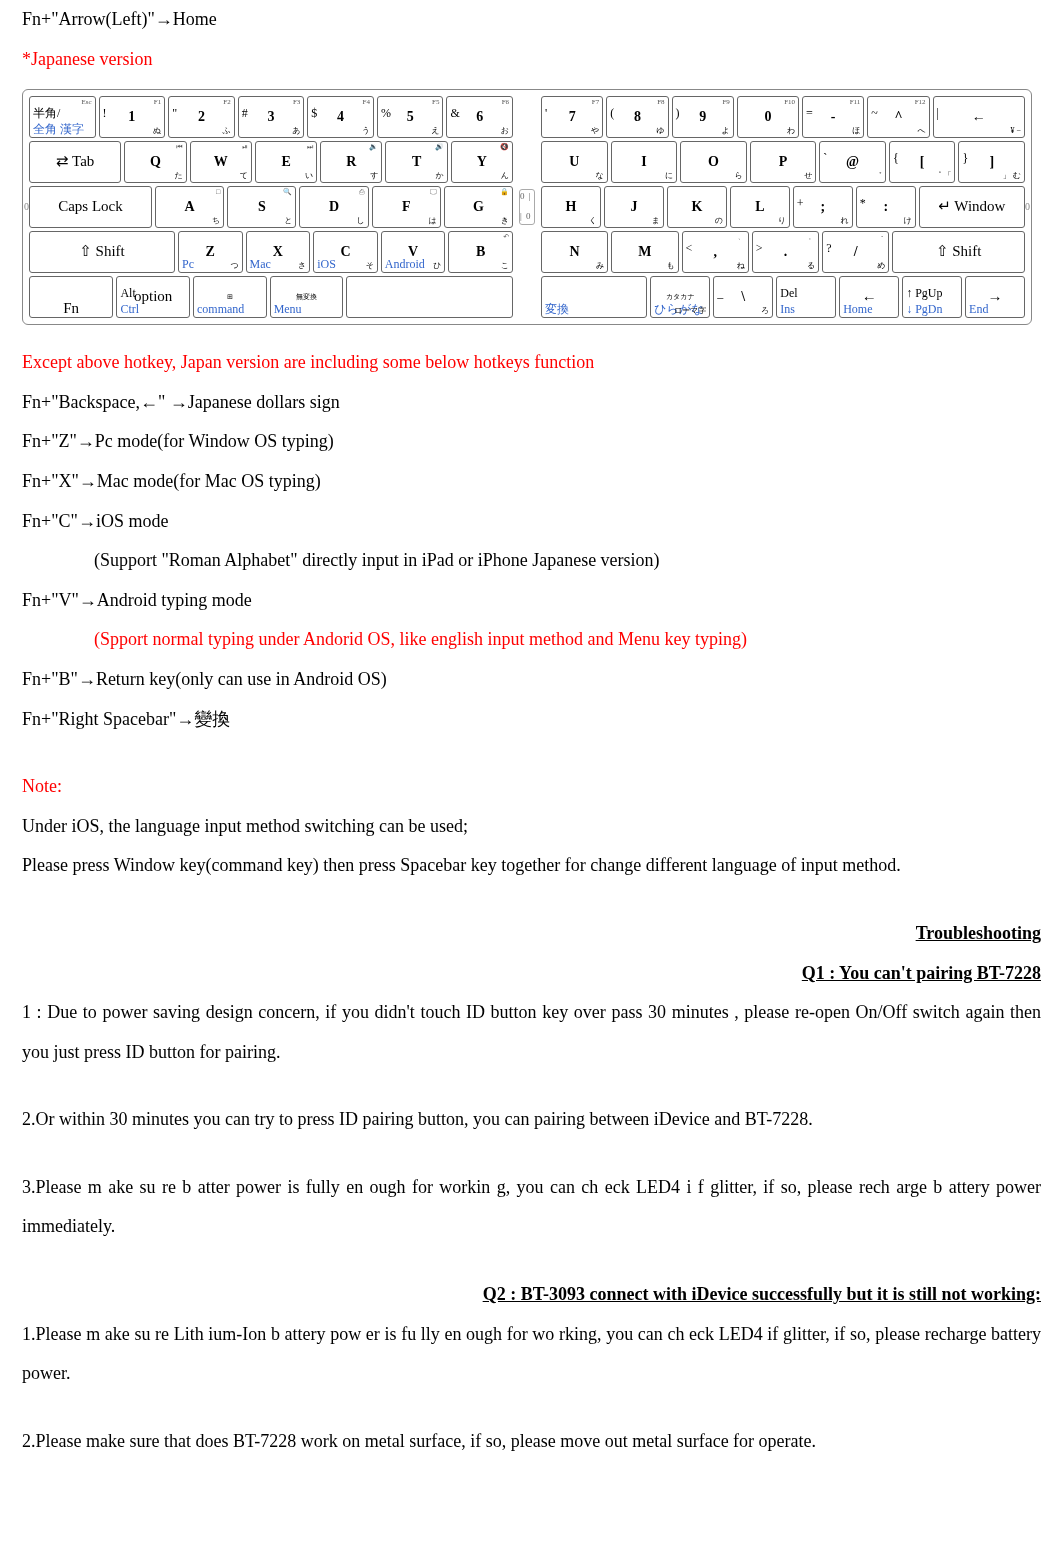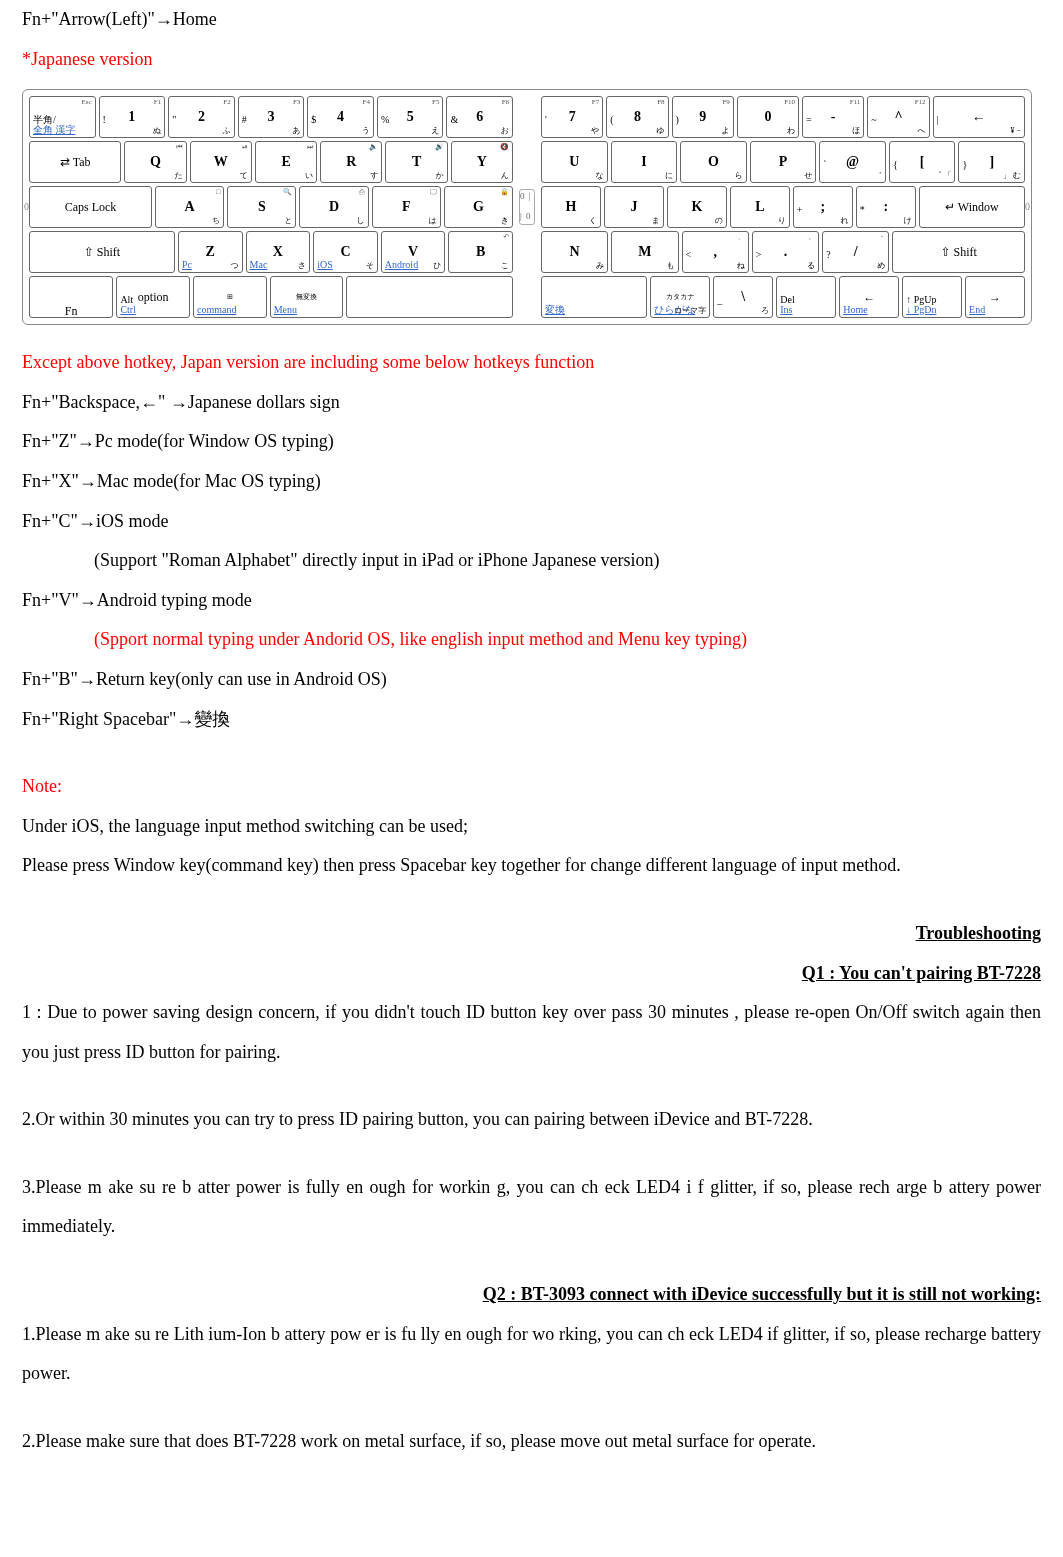--- a/index.html
+++ b/index.html
@@ -80,26 +80,26 @@
       display: flex;
       align-items: center;
       justify-content: center;
       background: #fff;
     }
     .key.w15 { flex: 1.5 1 0; }
     .key.w175 { flex: 1.8 1 0; }
     .key.w2 { flex: 2 1 0; }
     .key.w25 { flex: 2.3 1 0; }
     .key.wfn { flex: 1.15 1 0; align-items: flex-end; }
-    .key .tl { position: absolute; top: 18px; left: 3px; font-size: 10px; }
+    .key .tl { position: absolute; top: 10px; left: 3px; font-size: 12px; }
     .key .tr { position: absolute; top: 2px; right: 3px; font-size: 7px; color: #555; text-align: right; }
-    .key .bl { position: absolute; bottom: 2px; left: 3px; font-size: 10px; color: #3366cc; text-decoration: underline; }
+    .key .bl { position: absolute; bottom: 2px; left: 3px; font-size: 12px; color: #3366cc; }
     .key .br { position: absolute; bottom: 2px; right: 3px; font-size: 8px; }
     .key .c  { font-size: 14px; font-weight: bold; }
-    .key .mid { font-size: 12px; text-align: center; }
+    .key .mid { font-size: 15px; text-align: center; }
     .key .small { font-size: 7px; }
     .blue { color: #3366cc; }
   </style>
 </head>
 <body>
 
 <p>
   <span>Fn+"Arrow(Left)"</span><span class="arrow">→</span><span>Home</span>
 </p>
 <p class="red">*Japanese version</p>

